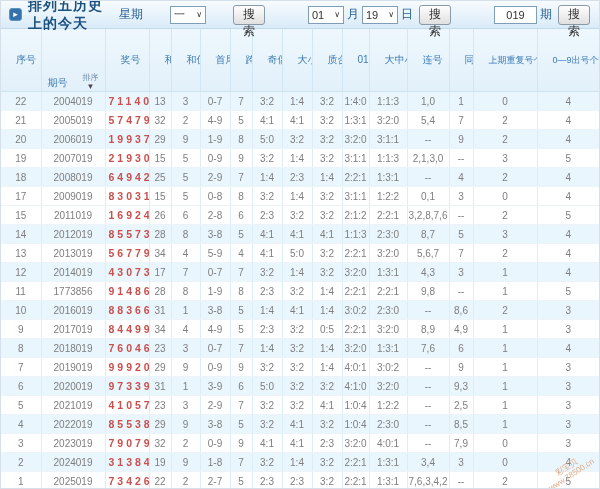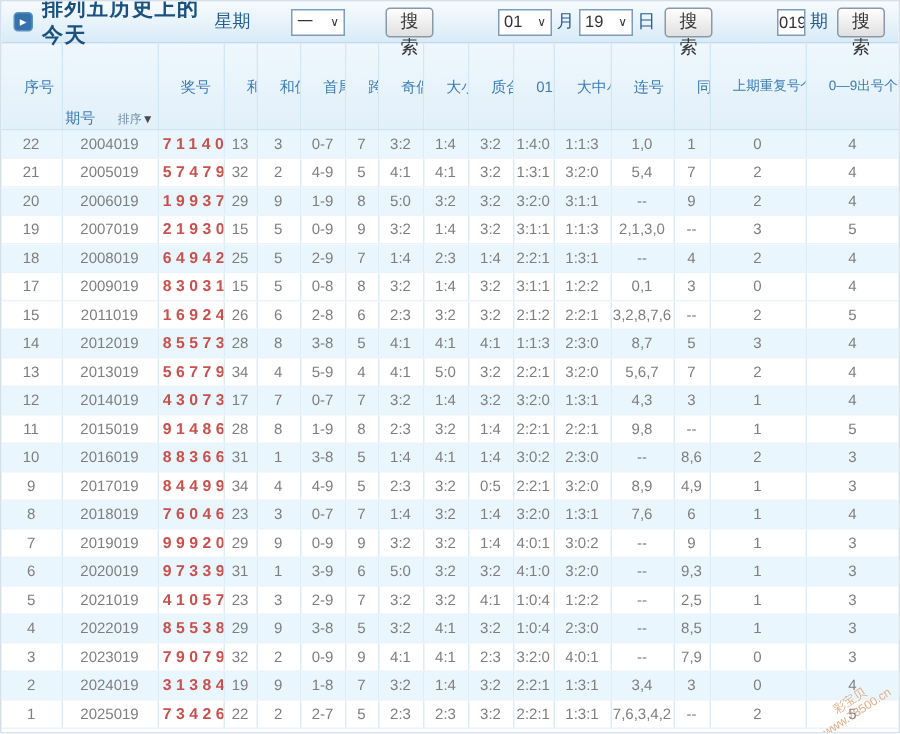--- a/index.html
+++ b/index.html
@@ -44,40 +44,40 @@
   }
   .sel-arrow { font-size: 8px; color: #333; margin-left: 4px; }
   .btn {
     height: 20px; padding: 0 9px; margin: 0 3px;
     border: 1px solid #8a99a8; border-radius: 3px;
     background: linear-gradient(#fefefe, #e0e0e0);
     font-size: 12px; color: #333; cursor: pointer;
     font-family: inherit;
   }
   .issue-input {
-    width: 19px; height: 18px;
+    width: 43px; height: 18px;
     border: 1px solid #7f9db9;
     font-size: 11px; text-align: center; color: #333;
     font-family: inherit;
   }
   
   table { width: 598px; border-collapse: collapse; table-layout: fixed; }
   thead th {
     height: 38px;
     background: linear-gradient(#eef7fd, #e2f0fa);
     color: #3c7cb5; font-weight: normal; font-size: 10px;
     border-right: 1px solid #d2e6f4; border-bottom: 1px solid #cfe4f2;
     text-align: center; vertical-align: middle;
     padding: 0 15px; white-space: nowrap; overflow: hidden;
   }
   thead th:last-child, tbody td:last-child { border-right: none; }
   th.small { font-size: 9px; }
   .qihao-wrap { display: flex; align-items: center; justify-content: center; gap: 23px; margin-top: 44px; }
   .qihao-label { display: inline-block; width: 12px; line-height: 13px; word-break: break-all; }
-  .sort-box { display: inline-flex; flex-direction: row; align-items: center; cursor: pointer; }
+  .sort-box { display: inline-flex; flex-direction: column; align-items: center; cursor: pointer; }
   .sort-label { font-size: 8px; color: #6d8aa5; line-height: 9px; }
   .sort-icon { font-size: 8px; color: #4a4a4a; line-height: 9px; }
   tbody td {
     height: 19px; font-size: 10px; color: #7e7e7e;
     text-align: center;
     border-right: 1px solid #ddedf7; border-bottom: 1px solid #ecf3f9;
     white-space: nowrap; overflow: hidden;
     background: #fff;
   }
   tr.alt td { background: #e9f6fe; }
@@ -353,21 +353,21 @@
           <td>3:2</td>
           <td>3:2:0</td>
           <td>1:3:1</td>
           <td>4,3</td>
           <td>3</td>
           <td>1</td>
           <td>4</td>
         </tr>
         <tr>
           <td>11</td>
-          <td>2015019</td>
+          <td>1773856</td>
           <td class="prize">91486</td>
           <td>28</td>
           <td>8</td>
           <td>1-9</td>
           <td>8</td>
           <td>2:3</td>
           <td>3:2</td>
           <td>1:4</td>
           <td>2:2:1</td>
           <td>2:2:1</td>

